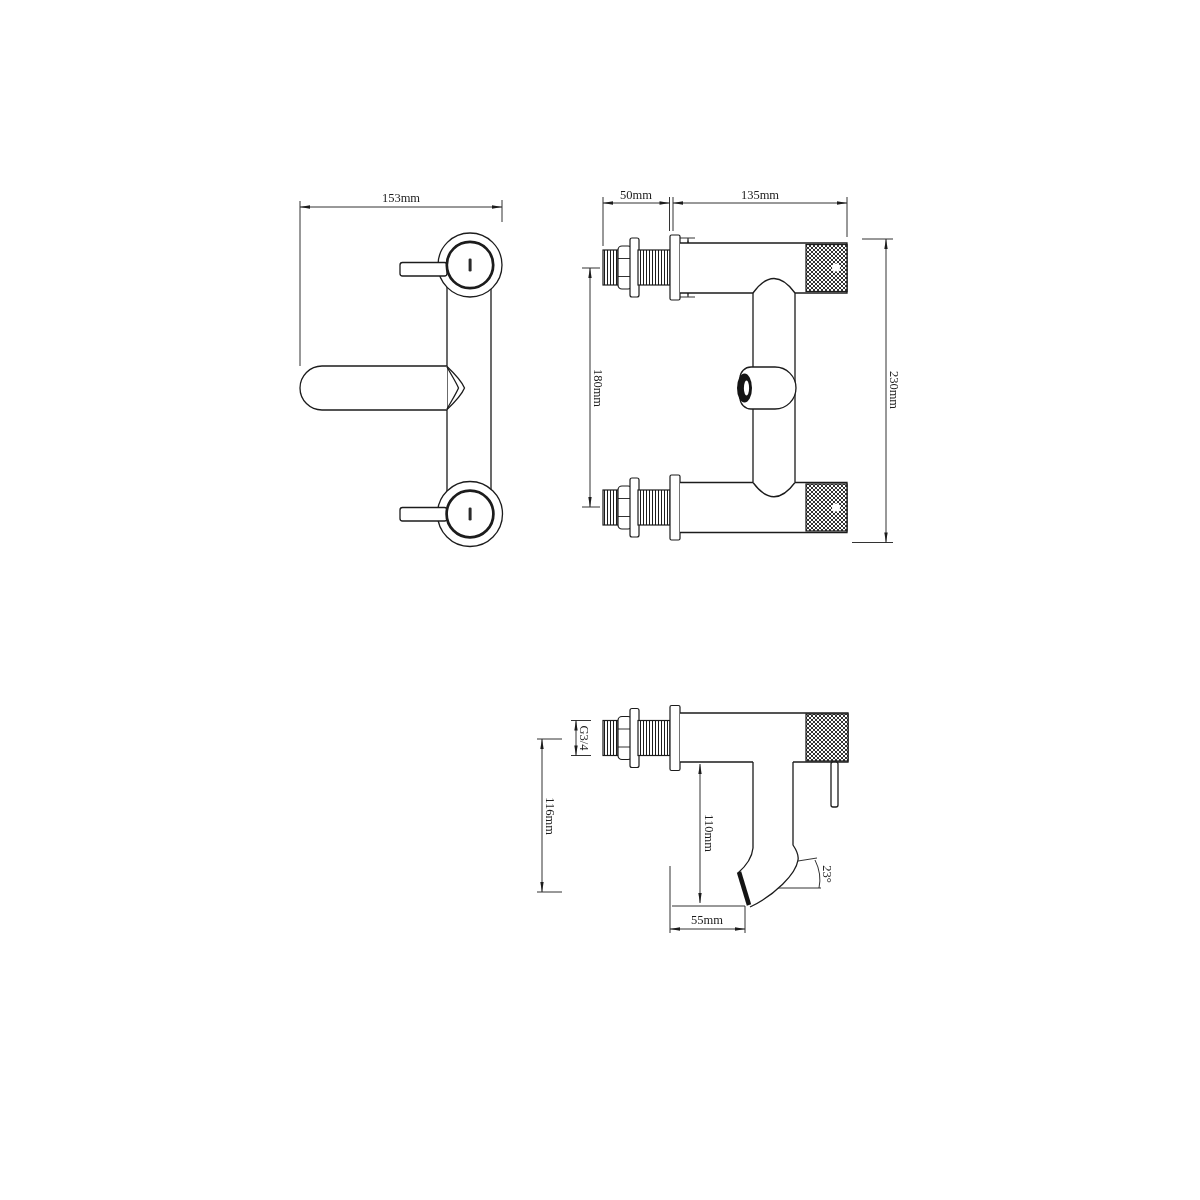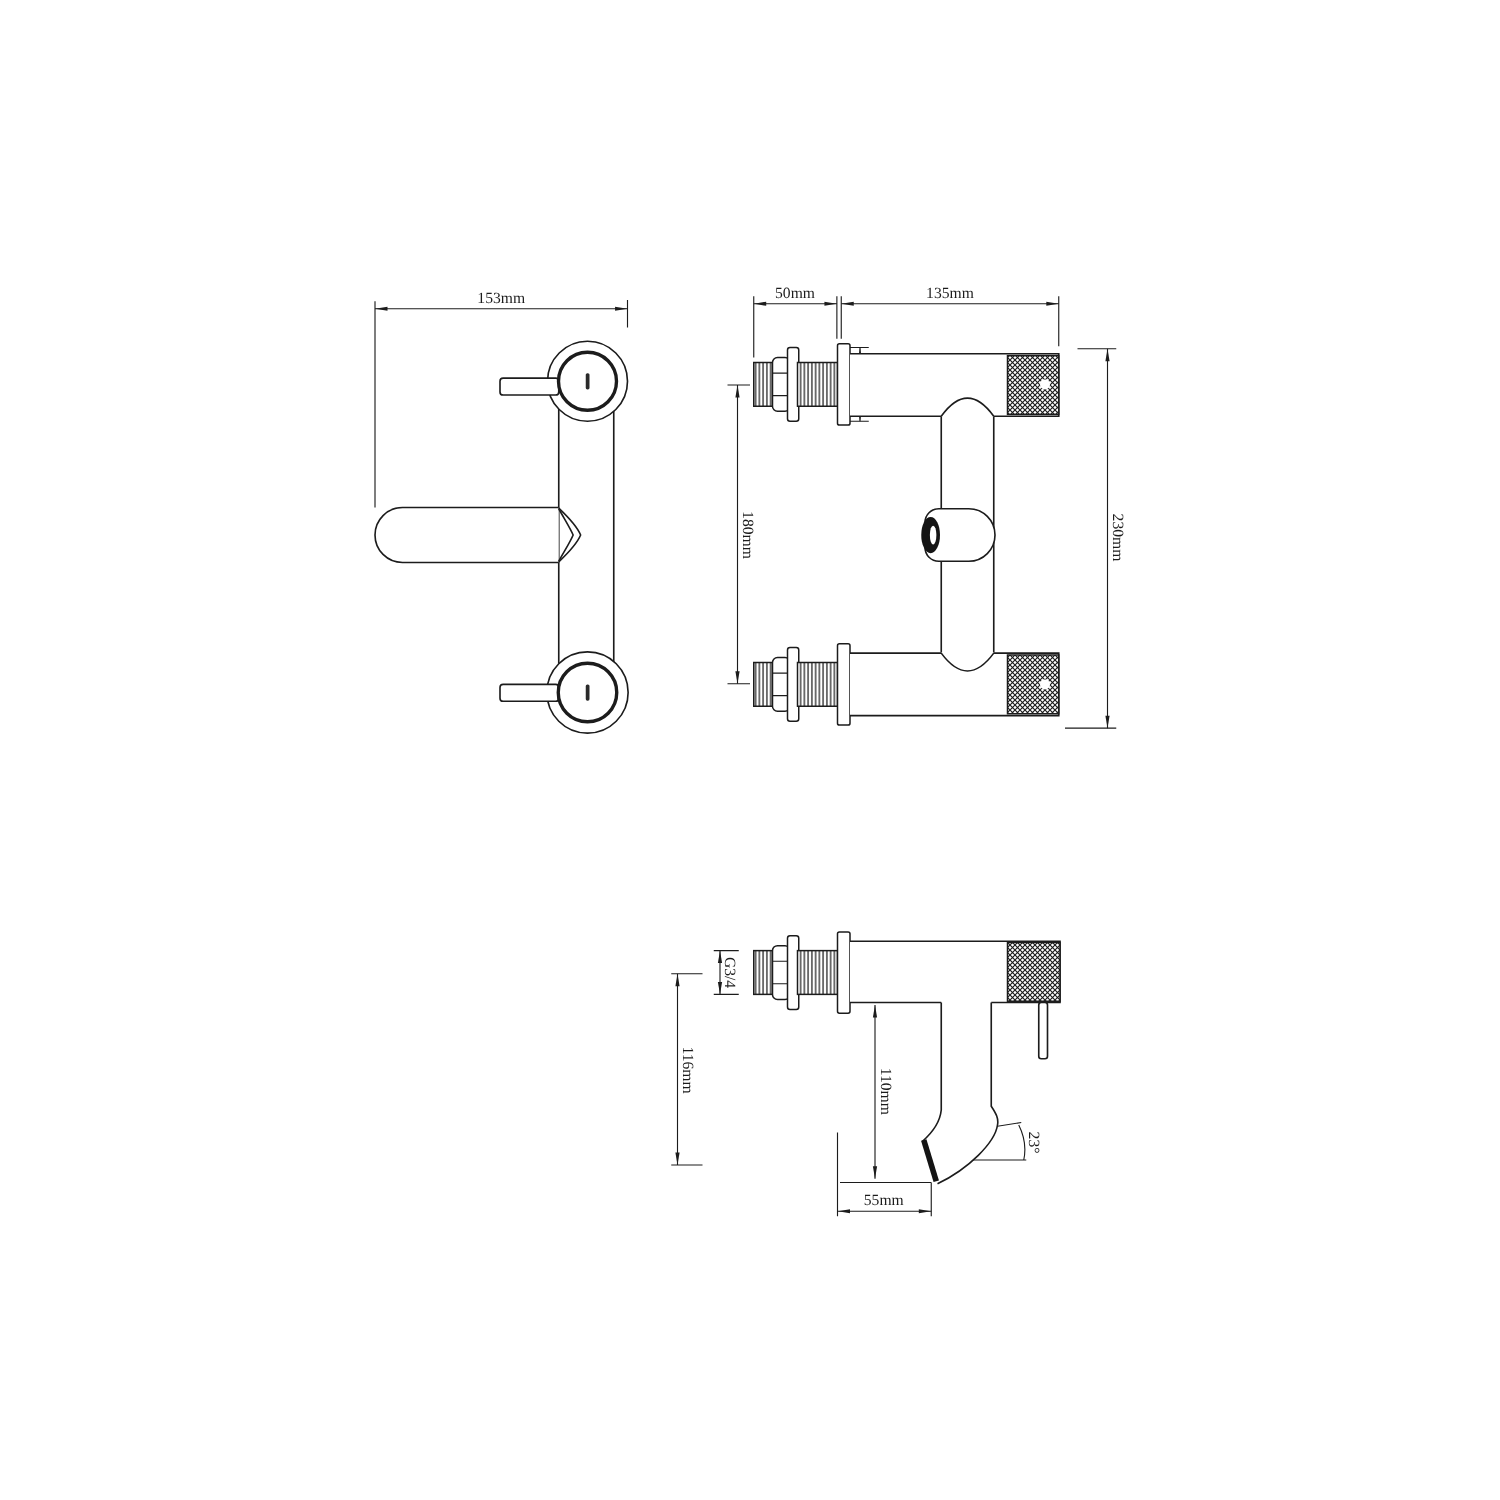--- a/index.html
+++ b/index.html
@@ -1,16 +1,16 @@
 <!DOCTYPE html>
 <html><head>
 <meta charset="utf-8">
 <style>
   html,body{margin:0;padding:0;background:#fff;}
-  .sheet{width:1200px;height:1052px;background:#fff;position:relative;overflow:hidden;margin-top:40px;}
+  .sheet{width:1200px;height:1052px;background:#fff;position:relative;overflow:hidden;}
   svg{display:block;}
   svg text{font-family:"Liberation Serif", serif;font-size:12.5px;fill:#1c1c1c;}
   .obj{stroke:#1c1c1c;stroke-width:1.3;fill:none;}
   .objw{stroke:#1c1c1c;stroke-width:1.3;fill:#ffffff;}
   .bold{stroke:#1c1c1c;stroke-width:2.7;fill:#ffffff;}
   .dim{stroke:#1c1c1c;stroke-width:0.9;fill:none;}
   .fillw{fill:#ffffff;stroke:none;}
 </style>
 </head>
 <body>

